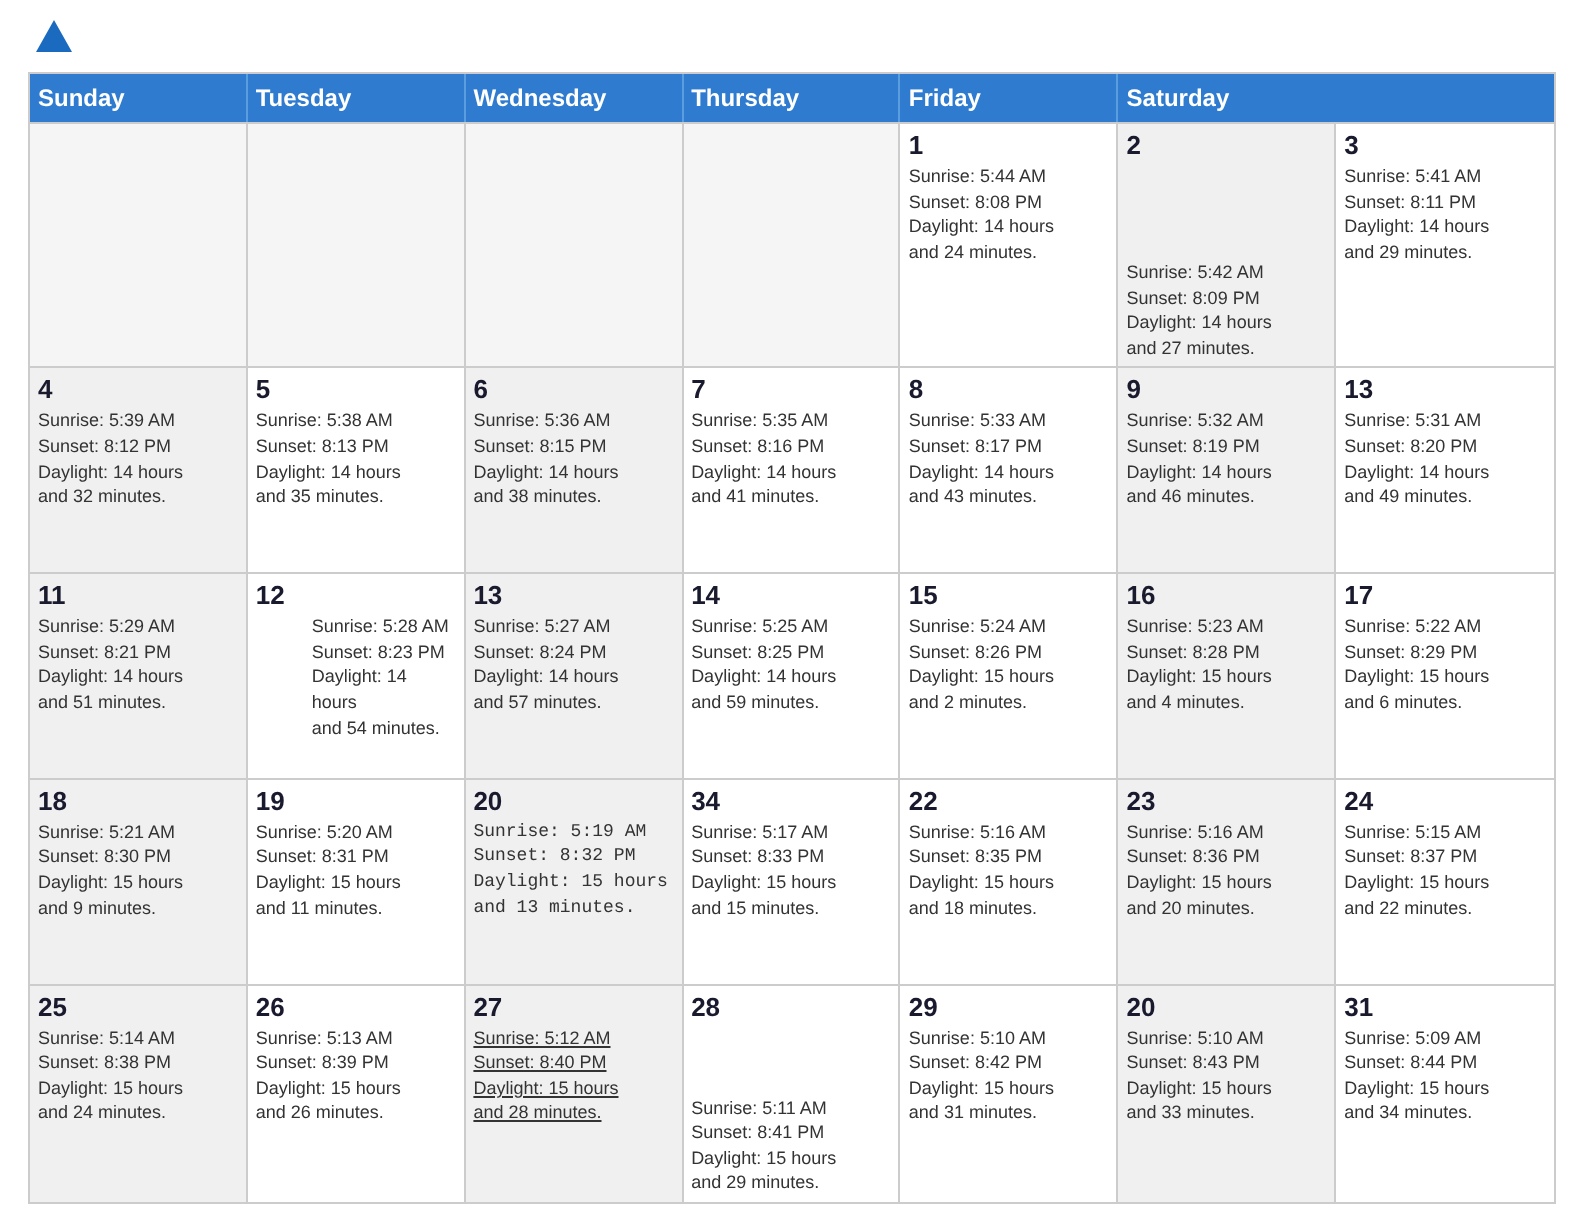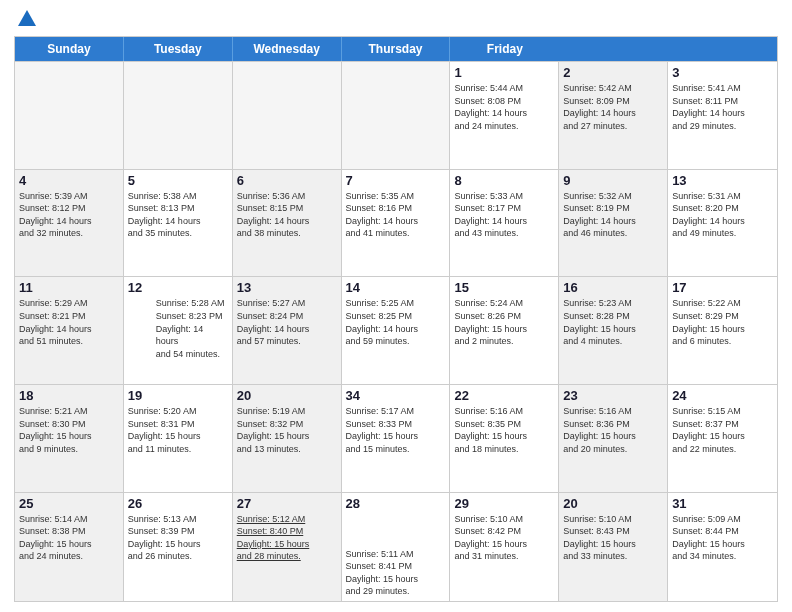--- a/index.html
+++ b/index.html
@@ -56,21 +56,21 @@
     .cal-header-row {
       display: grid;
       grid-template-columns: repeat(7, 1fr);
       background: #2e7bcf;
     }
     .cal-header-cell {
       color: #fff;
       font-size: 12px;
       font-weight: bold;
       padding: 5px 4px;
-      text-align: center;
+      text-align: left;
       border-right: 1px solid #5a9ee0;
     }
     .cal-header-cell:last-child { border-right: none; }
     .cal-body {
       display: flex;
       flex-direction: column;
       flex: 1;
     }
     .cal-row {
       display: grid;
@@ -124,37 +124,38 @@
     </div>
   </div>
 
   <div class="calendar">
     <div class="cal-header-row">
     <div class="cal-header-cell">Sunday</div>
         <div class="cal-header-cell">Tuesday</div>
         <div class="cal-header-cell">Wednesday</div>
         <div class="cal-header-cell">Thursday</div>
         <div class="cal-header-cell">Friday</div>
+        <div class="cal-header-cell">Saturday</div>
       </div>
     <div class="cal-body">
     <div class="cal-row">
           <div class="cal-cell empty"></div>
           <div class="cal-cell empty"></div>
           <div class="cal-cell empty"></div>
           <div class="cal-cell empty"></div>
           <div class="cal-cell">
             <div class="day-number">1</div>
             <div class="day-detail" style="white-space: pre-line;">Sunrise: 5:44 AM
 Sunset: 8:08 PM
 Daylight: 14 hours
 and 24 minutes.</div>
           </div>
           <div class="cal-cell shaded">
             <div class="day-number">2</div>
-            <div class="day-detail" style="white-space: pre-line;">Sunrise: 5:42 AM
+            <div class="day-detail" style="white-space: pre-line; margin-top: 48px;">Sunrise: 5:42 AM
 Sunset: 8:09 PM
 Daylight: 14 hours
 and 27 minutes.</div>
           </div>
           <div class="cal-cell">
             <div class="day-number">3</div>
             <div class="day-detail" style="white-space: pre-line;">Sunrise: 5:41 AM
 Sunset: 8:11 PM
 Daylight: 14 hours
 and 29 minutes.</div>
@@ -272,21 +273,21 @@
           </div>
           <div class="cal-cell">
             <div class="day-number">19</div>
             <div class="day-detail" style="white-space: pre-line;">Sunrise: 5:20 AM
 Sunset: 8:31 PM
 Daylight: 15 hours
 and 11 minutes.</div>
           </div>
           <div class="cal-cell shaded">
             <div class="day-number">20</div>
-            <div class="day-detail" style="white-space: pre-line;">Sunrise: 5:19 AM
+            <div class="day-detail" style="white-space: pre-line; font-family: Liberation Mono, monospace;">Sunrise: 5:19 AM
 Sunset: 8:32 PM
 Daylight: 15 hours
 and 13 minutes.</div>
           </div>
           <div class="cal-cell">
             <div class="day-number">34</div>
             <div class="day-detail" style="white-space: pre-line;">Sunrise: 5:17 AM
 Sunset: 8:33 PM
 Daylight: 15 hours
 and 15 minutes.</div>

